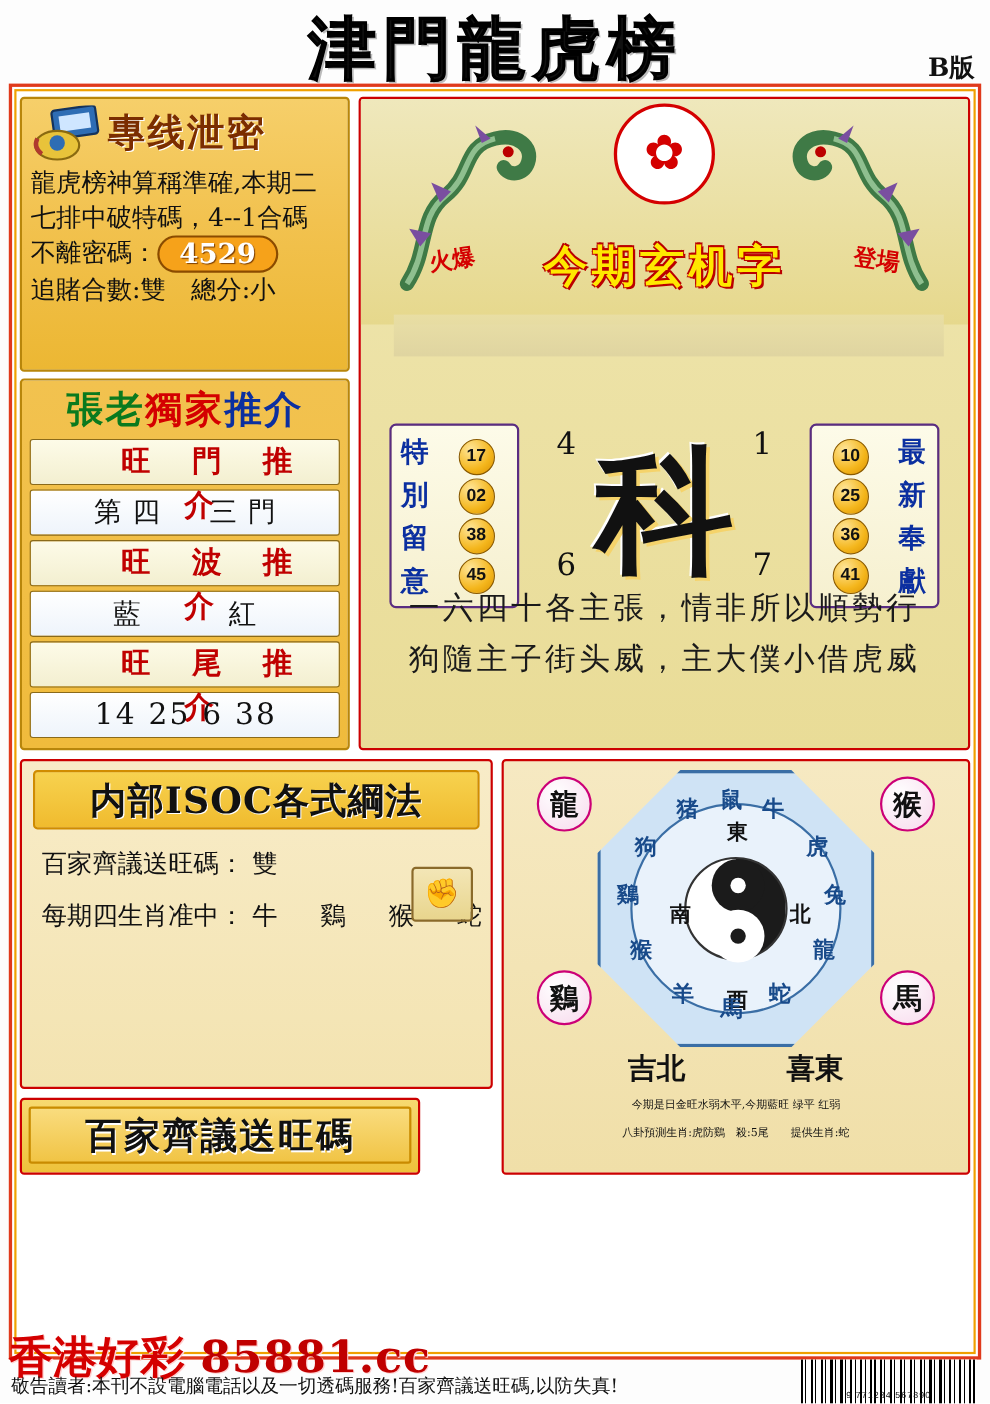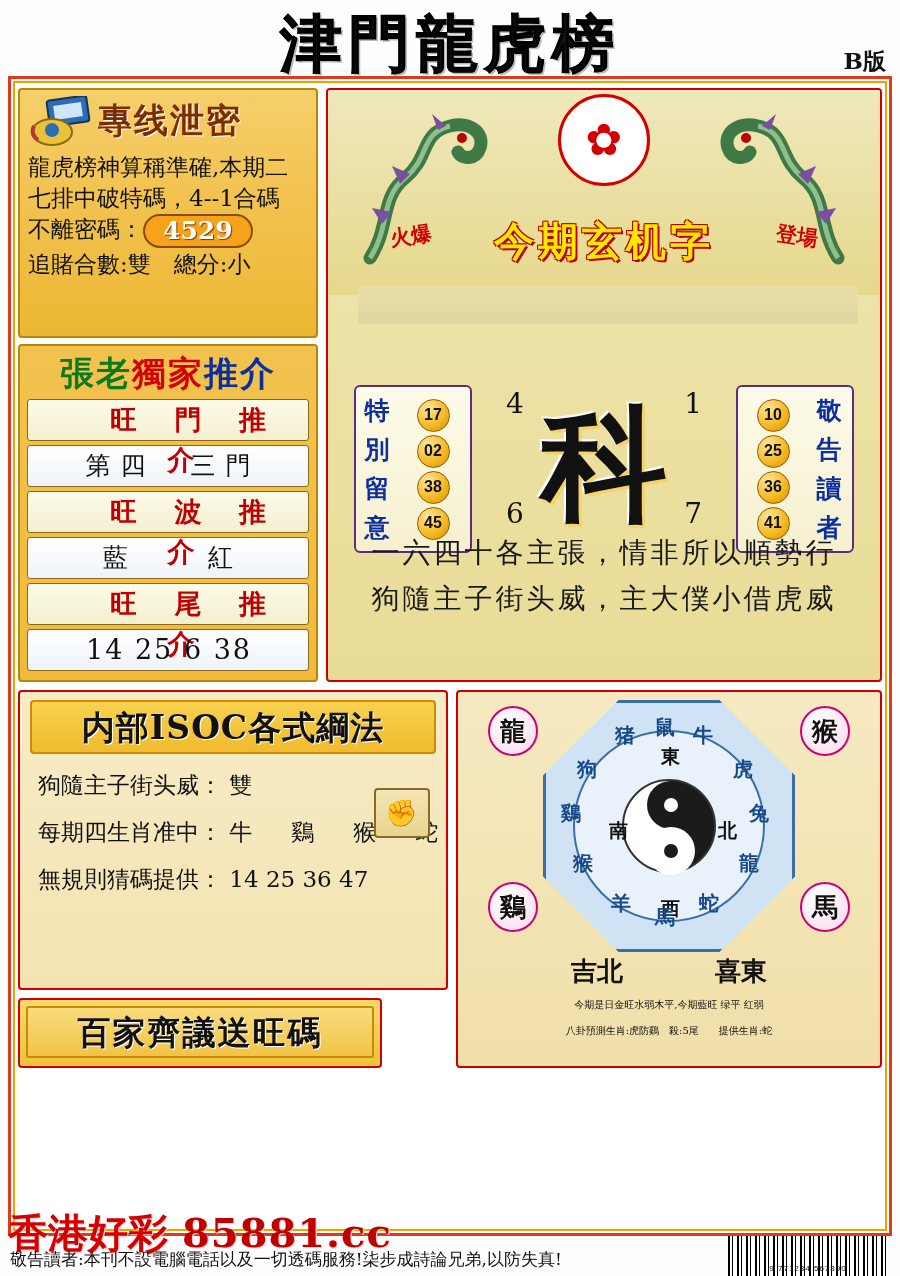--- a/index.html
+++ b/index.html
@@ -456,44 +456,40 @@
 
       <div class="big-char">科</div>
 
       <div class="ball-col right">
         <div class="ball-stack">
           <div class="ball">10</div>
           <div class="ball">25</div>
           <div class="ball">36</div>
           <div class="ball">41</div>
         </div>
-        <div class="col-label">敬告讀者</div>
+        <div class="col-label">最新奉獻</div>
       </div>
     </div>
 
     <div class="poem">
       <div>一六四十各主張，情非所以順勢行</div>
       <div>狗隨主子街头威，主大僕小借虎威</div>
     </div>
   </div>
 
   <div class="panel" id="p-isoc">
     <div class="isoc-title">内部ISOC各式綱法</div>
     <div class="isoc-line">
-      <span>狗隨主子街头威：</span>
+      <span>百家齊議送旺碼：</span>
       <span>雙</span>
     </div>
     <div class="fist">✊</div>
     <div class="isoc-line">
       <span>每期四生肖准中：</span>
       <span class="sp">牛　鷄　猴　蛇</span>
-    </div>
-    <div class="isoc-line">
-      <span>無規則猜碼提供：</span>
-      <span>14  25  36  47</span>
     </div>
   </div>
 
   <div class="panel" id="p-baijia">
     <div class="baijia-title">百家齊議送旺碼</div>
   </div>
 
   <div class="panel" id="p-bagua">
     <div class="zodiac-badge zb-tl">龍</div>
     <div class="zodiac-badge zb-tr">猴</div>
@@ -536,16 +532,16 @@
       <div>八卦預測生肖:虎防鷄　殺:5尾　　提供生肖:蛇</div>
     </div>
   </div>
 
 
   <div class="watermark">
     <span>香港好彩</span>
     <span class="code">85881.cc</span>
   </div>
 
-  <div class="footer-note">敬告讀者:本刊不設電腦電話以及一切透碼服務!柒步成詩論兄弟,以防失真!</div>
+  <div class="footer-note">敬告讀者:本刊不設電腦電話以及一切透碼服務!百家齊議送旺碼,以防失真!</div>
   <div class="barcode"></div>
   <div class="barcode-num">9 771234 567890</div>
 </div>
 
 </body></html>

